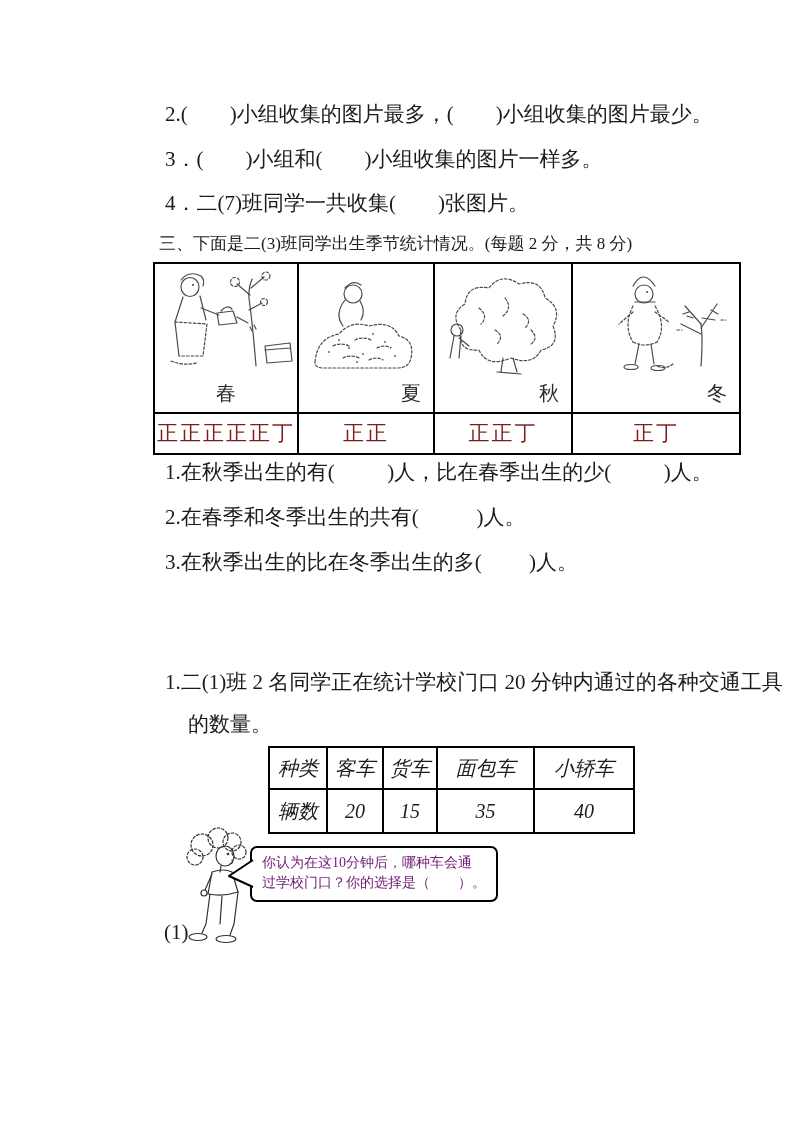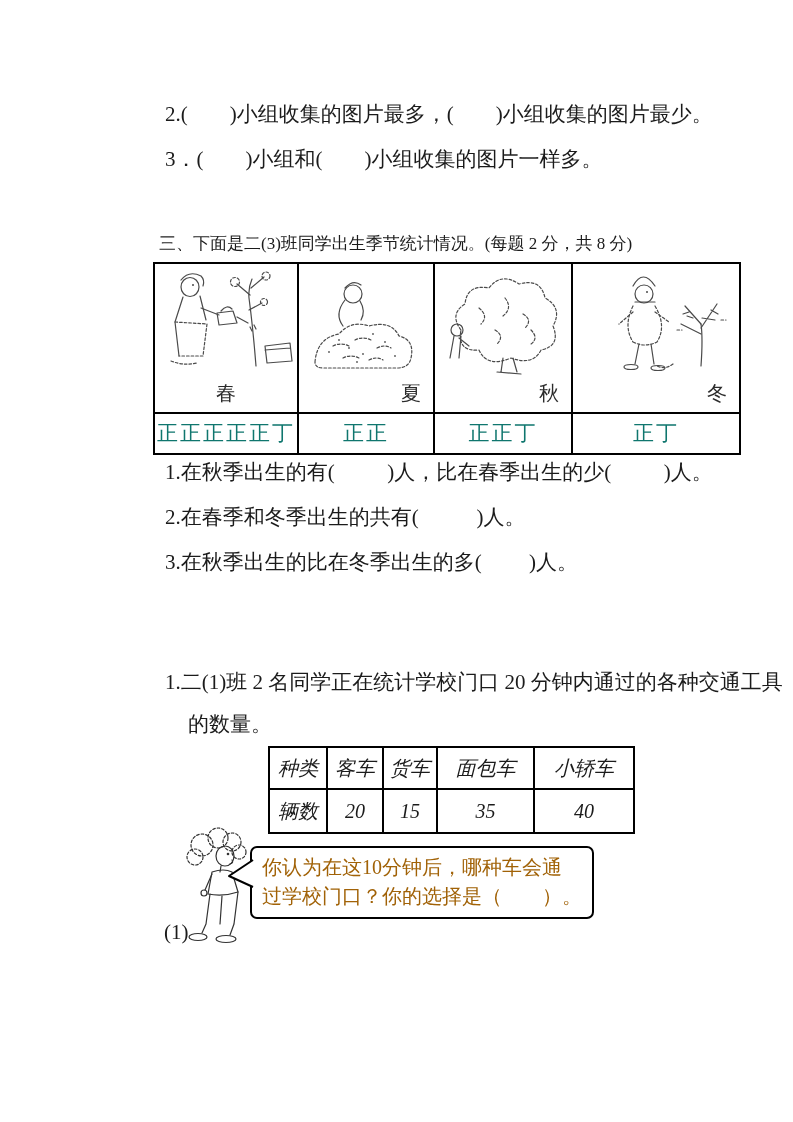--- a/index.html
+++ b/index.html
@@ -7,44 +7,45 @@
         font-family:"Liberation Serif","DejaVu Serif",serif;color:#1b1b1b;margin-left:48px;}
   .tline{position:absolute;white-space:pre;font-size:21px;line-height:1.25;}
   .heading{font-size:17px;}
   
   #season-table{position:absolute;left:105px;top:262px;border-collapse:collapse;table-layout:fixed;}
   #season-table td{border:2px solid #000;padding:0;vertical-align:top;}
   .scell{position:relative;height:148px;}
   .slabel{position:absolute;bottom:5px;font-size:20px;color:#2b2b2b;}
   .slabel.center{left:0;right:0;text-align:center;}
   .slabel.right{right:12px;}
-  .tally{height:39px;text-align:center;font-size:21px;letter-spacing:2px;color:#0f766e;
+  .tally{height:39px;text-align:center;font-size:21px;letter-spacing:2px;color:#7f1d1d;
          line-height:39px;white-space:pre;}
   .sketch{position:absolute;top:4px;left:4px;}
   .sk{stroke:#4a4a4a;fill:none;stroke-width:1.2;stroke-linecap:round;stroke-linejoin:round;}
   .skd{stroke-dasharray:2.6 2;}
   
   #vehicle-table{position:absolute;left:220px;top:746px;border-collapse:collapse;table-layout:fixed;font-style:italic;}
   #vehicle-table td{border:2px solid #000;text-align:center;font-size:20px;padding:0;}
   #vehicle-table tr.r1 td{height:40px;}
   #vehicle-table tr.r2 td{height:42px;}
   
   #bubble{position:absolute;left:202px;top:846px;border:2px solid #000;border-radius:7px;
           padding:5px 10px 6px 10px;background:#fff;}
-  #bubble div{white-space:pre;font-size:20px;line-height:1.45;color:#a16207;}
+  #bubble div{white-space:pre;font-size:14px;line-height:1.45;color:#701a75;}
   #bubble-tail{position:absolute;left:178px;top:856px;z-index:2;}
   #kid{position:absolute;left:120px;top:827px;}
 </style>
 </head>
 <body>
 
 <div id="page">
 
   <div class="tline" style="left:117px;top:101px">2.(        )小组收集的图片最多，(        )小组收集的图片最少。</div>
   <div class="tline" style="left:117px;top:146px">3．(        )小组和(        )小组收集的图片一样多。</div>
+  <div class="tline" style="left:117px;top:190px">4．二(7)班同学一共收集(        )张图片。</div>
 
   <div class="tline heading" style="left:111px;top:233px">三、下面是二(3)班同学出生季节统计情况。(每题 2 分，共 8 分)</div>
 
   <table id="season-table">
     <tbody>
         <tr>
       <td style="width:142px">
         <div class="scell">
           <svg class="sketch" width="134" height="118" viewBox="0 0 134 118">
             <path class="sk" d="M22,12 Q30,2 42,8 Q46,12 44,18"></path>

